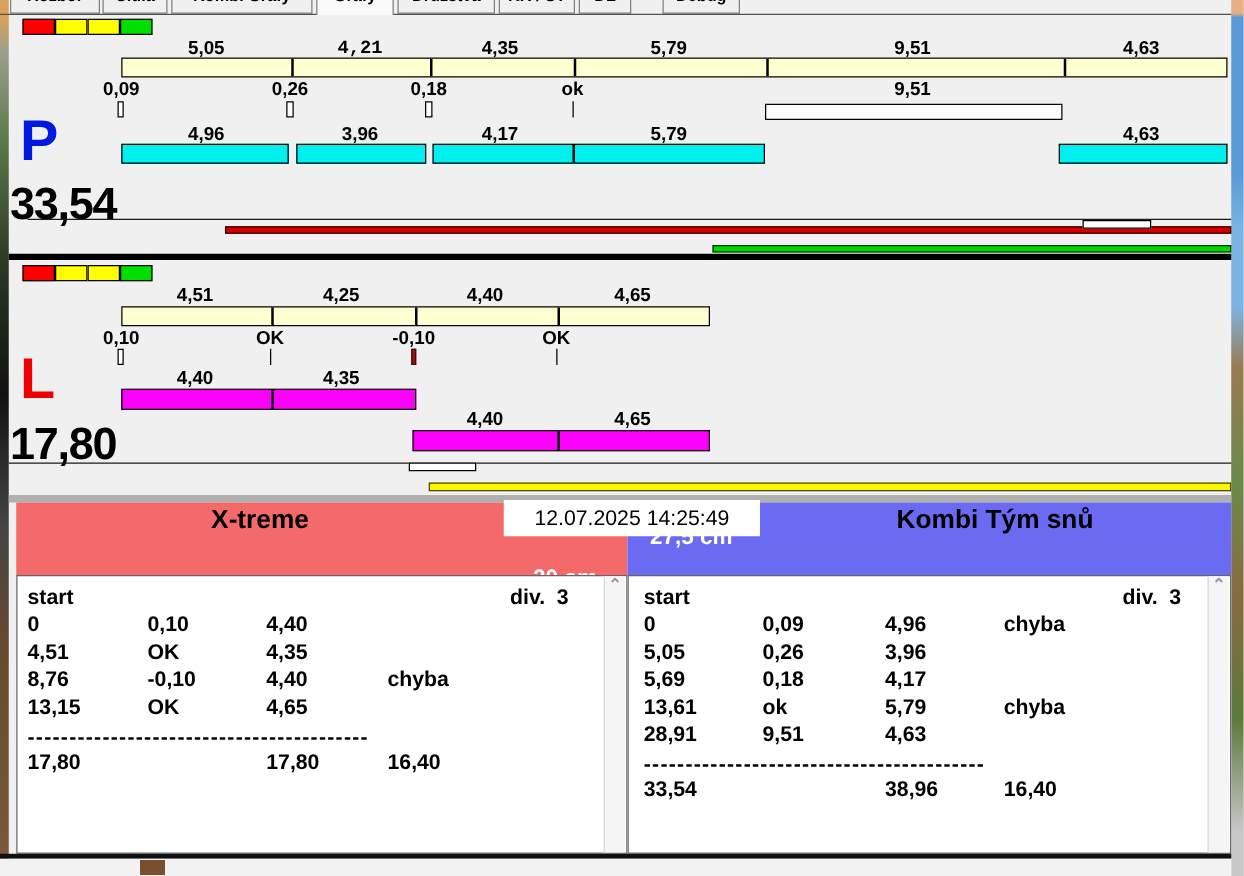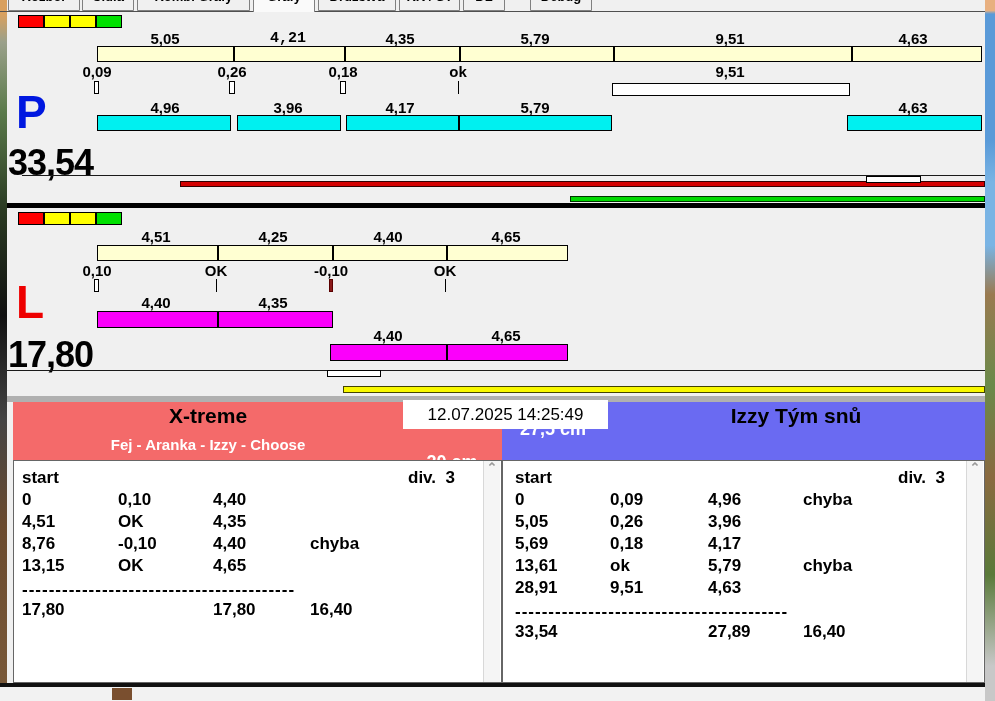--- a/index.html
+++ b/index.html
@@ -147,22 +147,21 @@
   <div class="bar" style="left:327px;top:370px;width:54px;height:7px;background:#fff;"></div>
   <div class="bar" style="left:343px;top:386px;width:642px;height:7px;background:#f8f800;border-color:#440;"></div>
 
   <div class="abs" style="left:7px;top:396px;width:978px;height:6px;background:#b0b0b0;"></div>
 
   <div class="abs" style="left:13px;top:402px;width:489px;height:58px;background:#f46a6a;"></div>
 
   <div class="abs" style="left:502px;top:402px;width:483px;height:58px;background:#6a6af2;"></div>
 
   <div class="teamname" style="left:208px;top:404px;">X-treme</div>
-  <div class="members" style="left:208px;top:436px;">Fej - Aranka - Izzy - Choose</div>
-  <div class="teamname" style="left:796px;top:404px;">Izzy Tým snů</div>
+  <div class="teamname" style="left:796px;top:404px;">Kombi Tým snů</div>
 
   <div class="abs" style="left:403px;top:400px;width:205px;height:29px;background:#fff;text-align:center;font-size:17px;line-height:29px;">
     <span>12.07.2025 14:25:49</span>
   </div>
   <div class="heightlbl" style="left:452px;top:452px;">20 cm</div>
   <div class="heightlbl" style="left:553px;top:419px;">27,5 cm</div>
 
   <div class="abs" style="left:13px;top:460px;width:489px;height:223px;background:#fff;border:1px solid #666;box-sizing:border-box;"></div>
   <span class="tcell" style="left:22px;top:468px;">start</span>
   <span class="tcell" style="left:408px;top:468px;">div.  3</span>
@@ -207,21 +206,21 @@
   <span class="tcell" style="left:515px;top:556px;">13,61</span>
   <span class="tcell" style="left:610px;top:556px;">ok</span>
   <span class="tcell" style="left:708px;top:556px;">5,79</span>
   <span class="tcell" style="left:803px;top:556px;">chyba</span>
   <span class="tcell" style="left:515px;top:578px;">28,91</span>
   <span class="tcell" style="left:610px;top:578px;">9,51</span>
   <span class="tcell" style="left:708px;top:578px;">4,63</span>
 
   <div class="dash" style="left:515px;top:602px;width:272px;">--------------------------------------------</div>
   <span class="tcell" style="left:515px;top:622px;">33,54</span>
-  <span class="tcell" style="left:708px;top:622px;">27,89</span>
+  <span class="tcell" style="left:708px;top:622px;">38,96</span>
   <span class="tcell" style="left:803px;top:622px;">16,40</span>
 
   <div class="scrolltrack" style="left:966px;top:461px;height:221px;">
     <div class="chev">⌃</div>
   </div>
 
   <div class="abs" style="left:0;top:683px;width:985px;height:4px;background:#111;"></div>
   <div class="abs" style="left:0;top:687px;width:985px;height:14px;background:#f2f2f2;"></div>
   <div class="abs" style="left:112px;top:688px;width:20px;height:12px;background:#7a4f2f;"></div>
 

